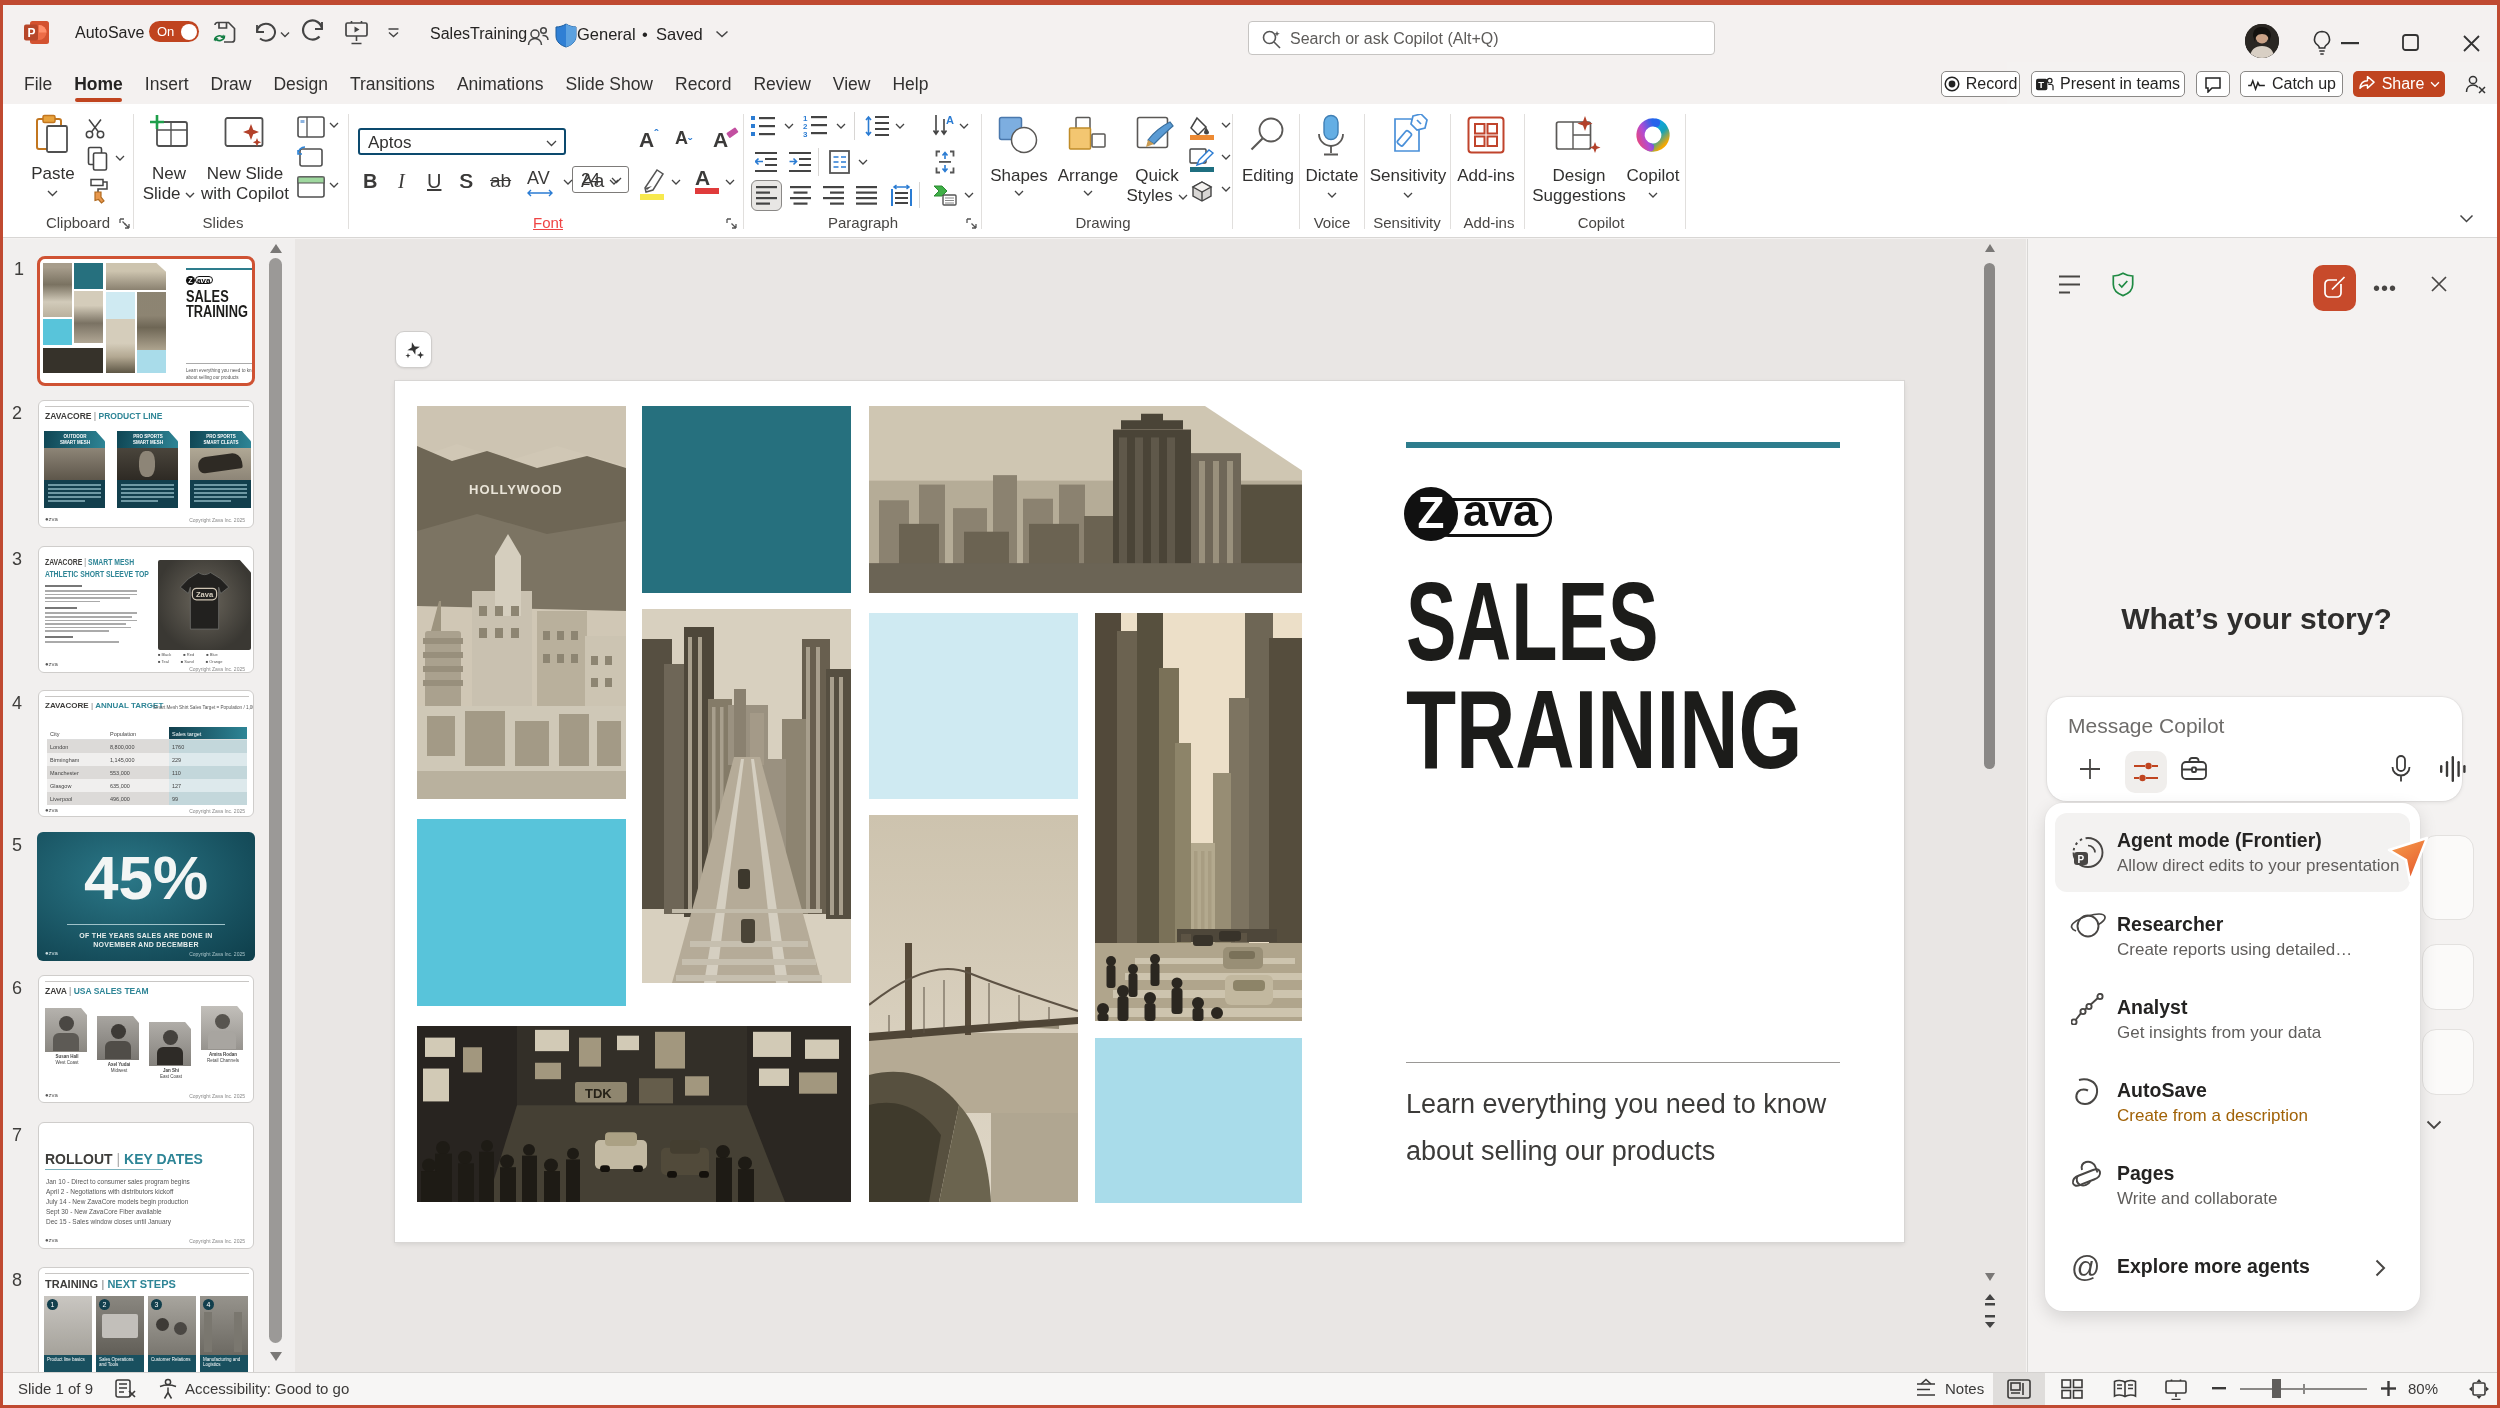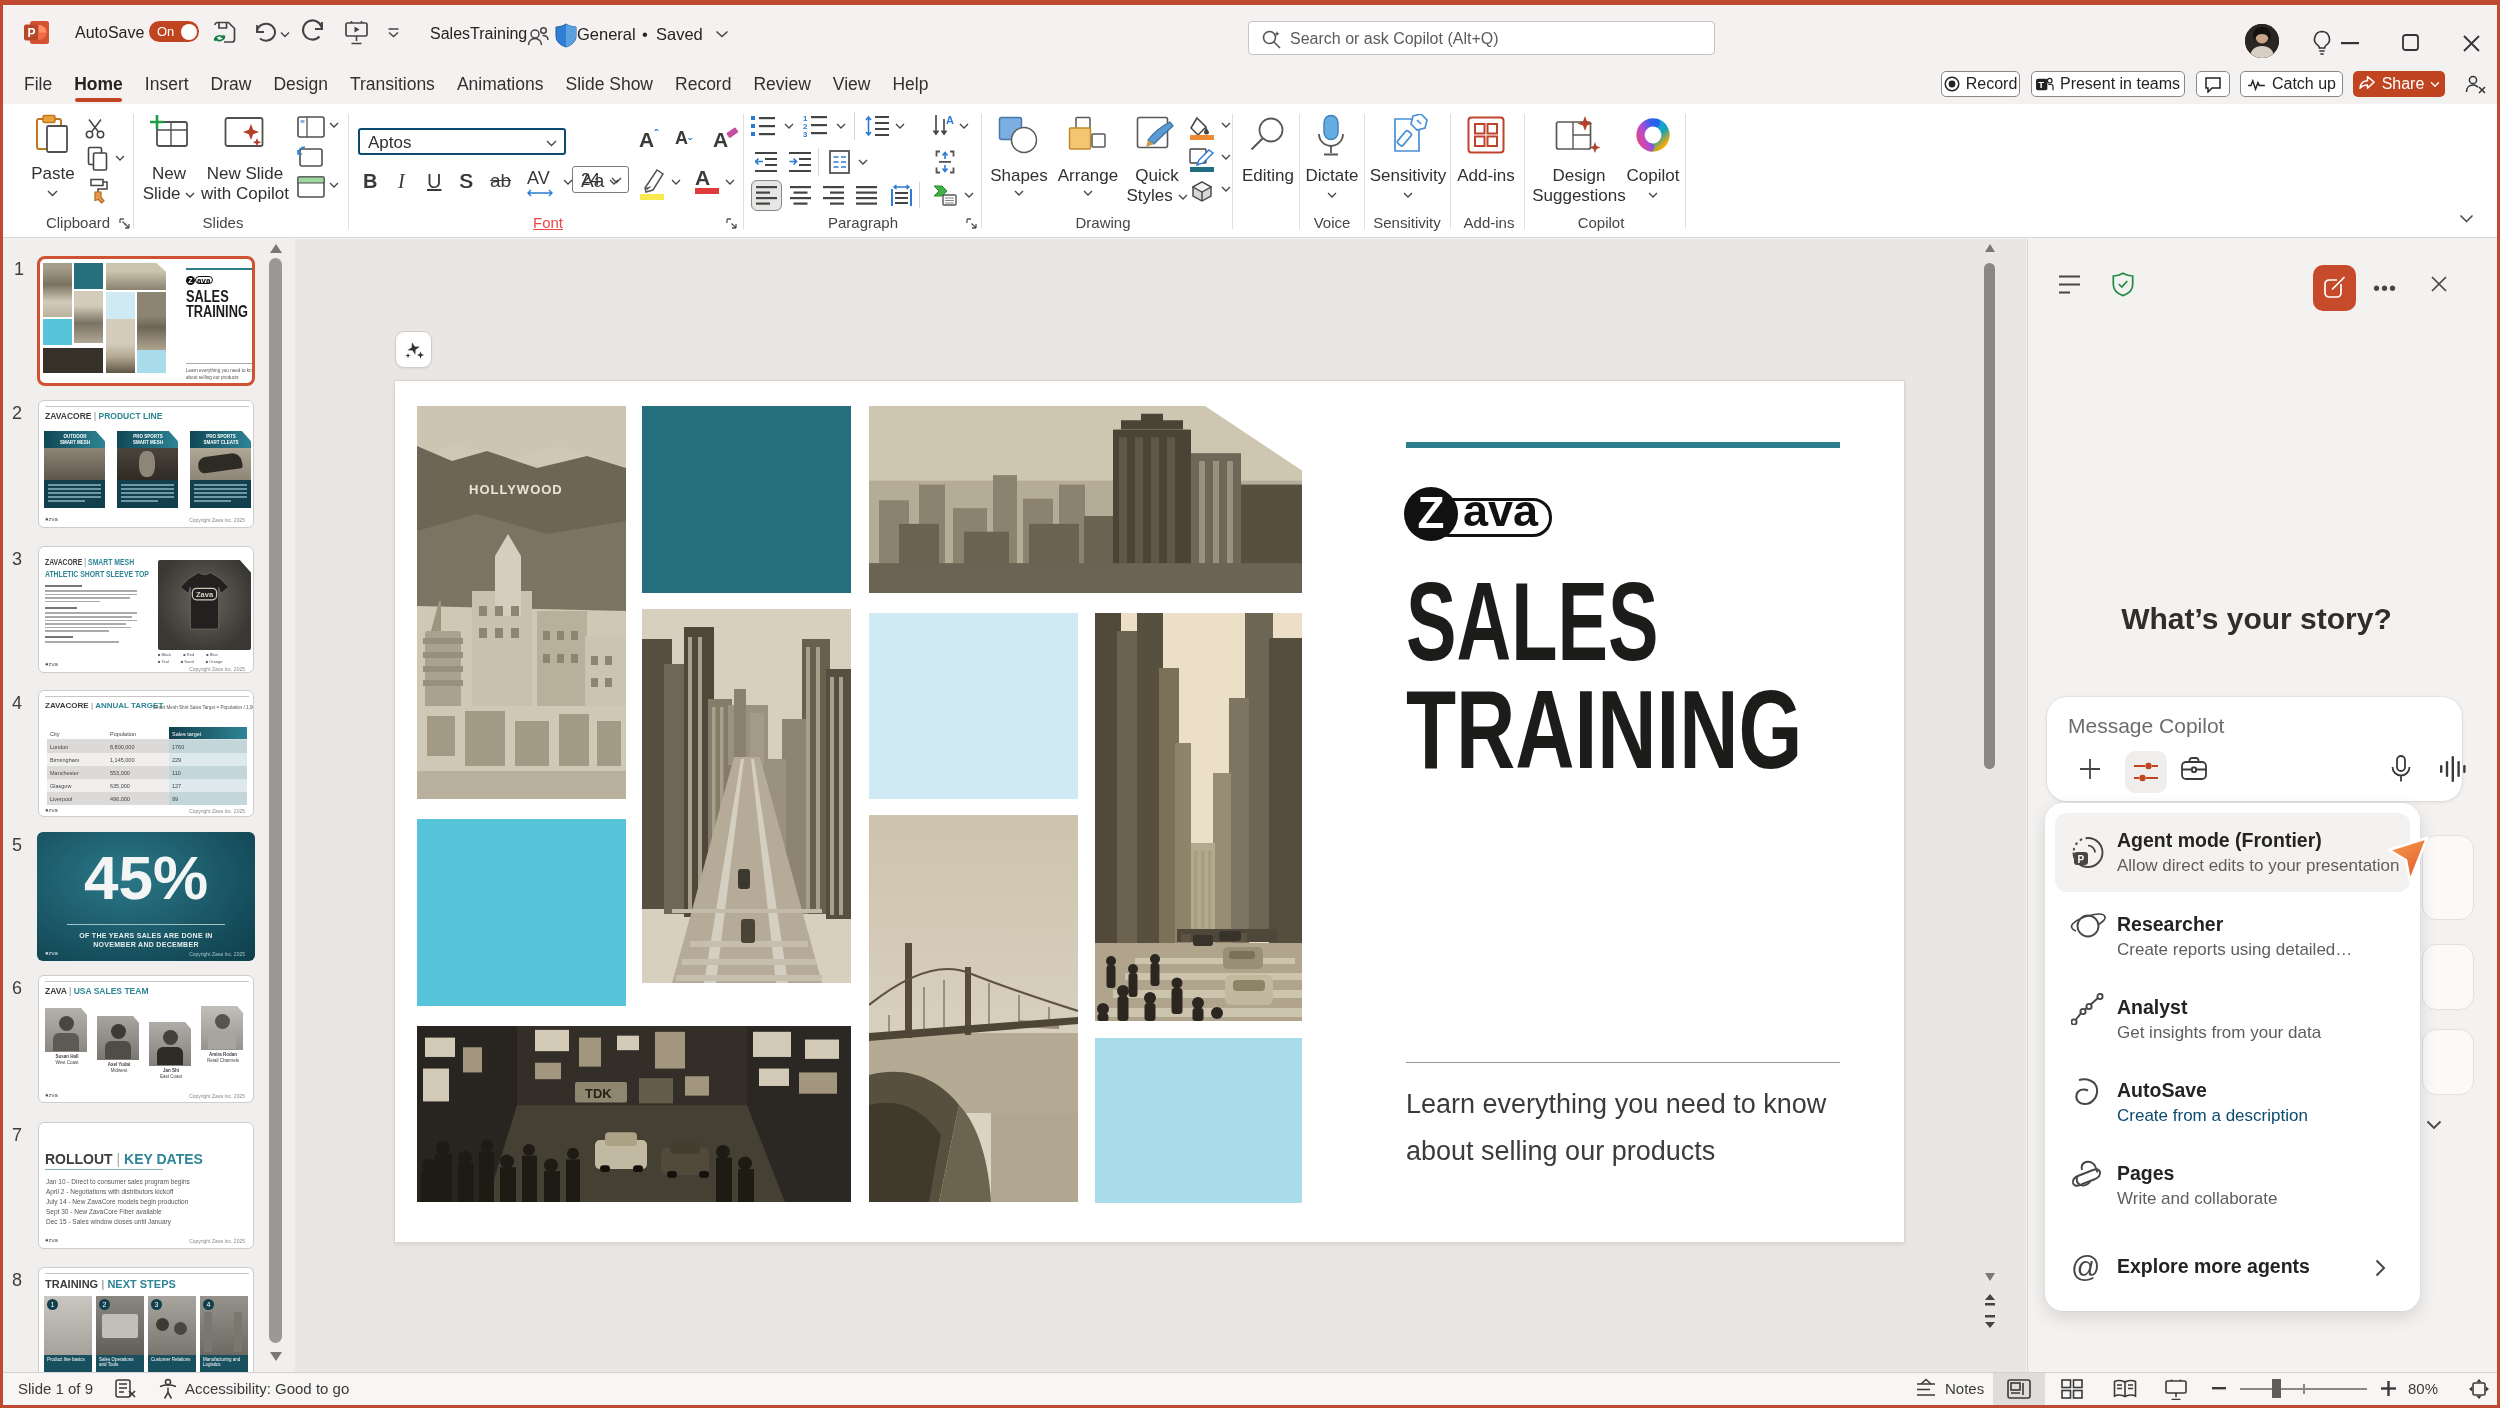--- a/index.html
+++ b/index.html
@@ -1249,21 +1249,21 @@
         <circle cx="18" cy="13.5" r="2.6" fill="#fff"></circle>
         <circle cx="29" cy="3.5" r="2.6" fill="#fff"></circle>
       </svg>
       <div class="abs" style="left:72px; top:193px; font-size:19.5px; font-weight:bold; color:#242322;">Analyst</div>
       <div class="abs" style="left:72px; top:220px; font-size:17px; color:#605e5c;">Get insights from your data</div>
 
       <svg class="abs" style="left:27px; top:274px;" width="31" height="32" viewBox="0 0 31 32" fill="none" stroke="#484644" stroke-width="2">
         <path d="M7 3 C 15 1 24 4 25 12 C 26 20 20 27 13 27 C 7 27 3.5 23 4.5 18 C 5.5 13 11 11 16 13.5"></path>
       </svg>
       <div class="abs" style="left:72px; top:276px; font-size:19.5px; font-weight:bold; color:#242322;">AutoSave</div>
-      <div class="abs" style="left:72px; top:303px; font-size:17px; color:#0c4a6e;">Create from a description</div>
+      <div class="abs" style="left:72px; top:303px; font-size:17px; color:#a16207;">Create from a description</div>
 
       <svg class="abs" style="left:26px; top:356px;" width="33" height="34" viewBox="0 0 33 34" fill="none" stroke="#484644" stroke-width="1.9">
         <path d="M9 26 c-4 1.5-6.5 .5-7-2 c-.5-3 2-6 6-7.5 l14-5.5 c4-1.5 6.5-.5 7 2 c.5 3-2 6-6 7.5 l-12 4.5 z"></path>
         <path d="M11 11 c-1-4 .5-7 4-8 c4-1 8 1 9.5 5 l2 5.5"></path>
         <path d="M6.5 17 c-1.5 4-.5 7.5 3 9 c3.5 1.5 8-.5 10-4"></path>
       </svg>
       <div class="abs" style="left:72px; top:359px; font-size:19.5px; font-weight:bold; color:#242322;">Pages</div>
       <div class="abs" style="left:72px; top:386px; font-size:17px; color:#605e5c;">Write and collaborate</div>
 
       <div class="abs" style="left:26px; top:448px; font-size:29px; color:#484644;">@</div>

